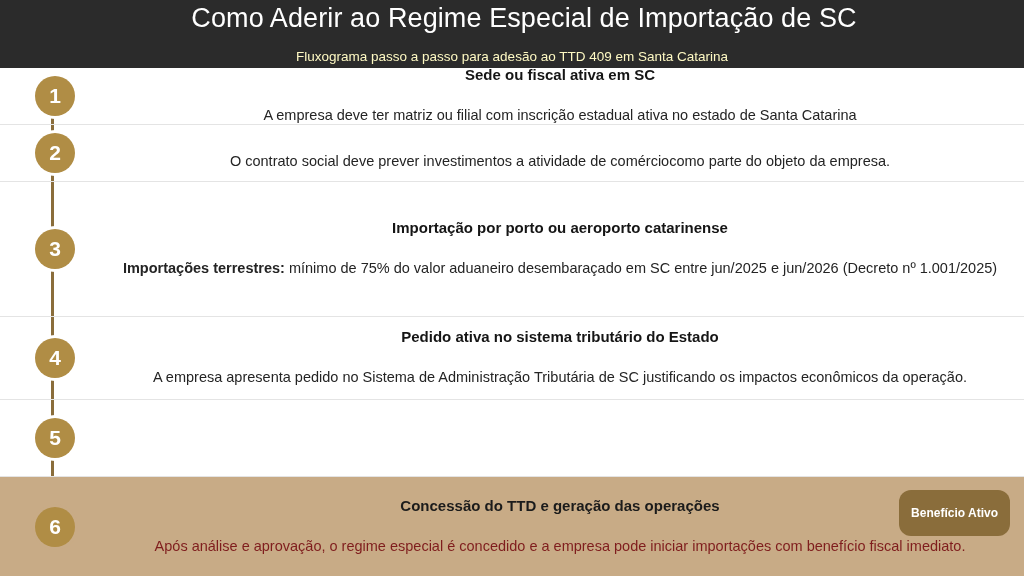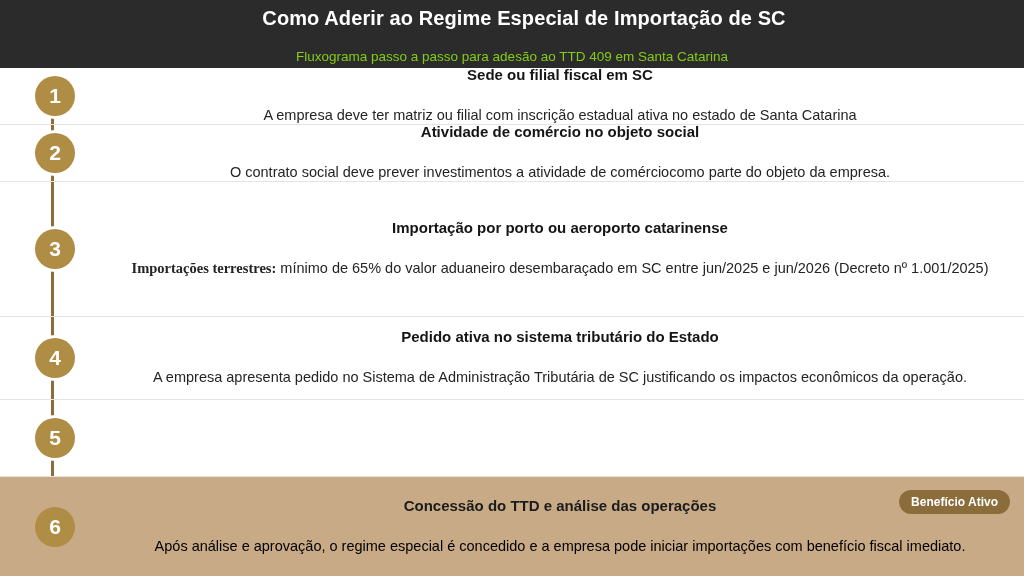--- a/index.html
+++ b/index.html
@@ -27,30 +27,30 @@
     background: #2b2b2b;
     color: #ffffff;
     display: flex;
     flex-direction: column;
     align-items: center;
     justify-content: center;
     box-sizing: border-box;
     padding-top: 4px;
   }
   .header-title {
-    font-size: 20px;
-    font-weight: bold;
+    font-size: 27px;
+    font-weight: normal;
     letter-spacing: .1px;
     line-height: 26px;
     margin-left: 24px;
   }
   .header-subtitle {
     font-size: 13.5px;
     font-weight: normal;
-    color: #84cc16;
+    color: #fef9c3;
     line-height: 20px;
     margin-top: 16px;
   }
 
   
   .flow {
     position: relative;
     height: 508px;
     box-sizing: border-box;
   }
@@ -111,50 +111,49 @@
     line-height: 22px;
   }
   .step-desc {
     font-size: 14.5px;
     color: #242424;
     line-height: 22px;
     margin-top: 18px;
   }
   .step-desc .lead {
     font-weight: bold;
-    font-family: Liberation Serif, serif;
   }
   .step-desc + .step-desc {
     margin-top: 14px;
   }
 
   
   .step-1 { height: 57px; }
   .step-2 { height: 57px; }
   .step-3 { height: 135px; }
   .step-4 { height: 83px; }
   .step-5 { height: 77px; }
   .step-6 {
     height: 99px;
     background: #c8ab86;
     border-bottom: none;
   }
   .step-6 .badge { box-shadow: 0 0 0 3px #c8ab86; }
   .step-6 .step-title { color: #1b1b1b; }
-  .step-6 .step-desc { color: #000000; text-align: center; }
+  .step-6 .step-desc { color: #7f1d1d; text-align: center; }
 
   .tag {
     position: absolute;
     right: 14px;
     top: 13px;
     background: #8a6d3b;
     color: #ffffff;
     font-size: 12px;
     font-weight: bold;
-    padding: 5px 12px;
+    padding: 16px 12px;
     border-radius: 12px;
     white-space: nowrap;
   }
 </style>
 </head>
 <body>
 
 <div class="page">
 
   <div class="header">
@@ -165,42 +164,41 @@
   <div class="flow">
     <div class="rail"></div>
 
     <div class="steps">
 
       <div class="step step-1">
         <div class="badge-col">
           <div class="badge">1</div>
         </div>
         <div class="content">
-          <div class="step-title">Sede ou filial fiscal em SC</div>
+          <div class="step-title">Sede ou fiscal ativa em SC</div>
           <div class="step-desc">A empresa deve ter matriz ou filial com inscrição estadual ativa no estado de Santa Catarina</div>
         </div>
       </div>
 
       <div class="step step-2">
         <div class="badge-col">
           <div class="badge">2</div>
         </div>
         <div class="content">
-          <div class="step-title">Atividade de comércio no objeto social</div>
           <div class="step-desc">O contrato social deve prever investimentos a atividade de comérciocomo parte do objeto da empresa.</div>
         </div>
       </div>
 
       <div class="step step-3">
         <div class="badge-col">
           <div class="badge">3</div>
         </div>
         <div class="content">
           <div class="step-title">Importação por porto ou aeroporto catarinense</div>
-          <div class="step-desc"><span class="lead">Importações terrestres:</span><span> mínimo de 65% do valor aduaneiro desembaraçado em SC entre jun/2025 e jun/2026 (Decreto nº 1.001/2025)</span></div>
+          <div class="step-desc"><span class="lead">Importações terrestres:</span><span> mínimo de 75% do valor aduaneiro desembaraçado em SC entre jun/2025 e jun/2026 (Decreto nº 1.001/2025)</span></div>
         </div>
       </div>
 
       <div class="step step-4">
         <div class="badge-col">
           <div class="badge">4</div>
         </div>
         <div class="content">
           <div class="step-title">Pedido ativa no sistema tributário do Estado</div>
           <div class="step-desc">A empresa apresenta pedido no Sistema de Administração Tributária de SC justificando os impactos econômicos da operação.</div>
@@ -211,21 +209,21 @@
         <div class="badge-col">
           <div class="badge">5</div>
         </div>
       </div>
 
       <div class="step step-6">
         <div class="badge-col">
           <div class="badge">6</div>
         </div>
         <div class="content">
-          <div class="step-title">Concessão do TTD e análise das operações</div>
+          <div class="step-title">Concessão do TTD e geração das operações</div>
           <div class="step-desc">Após análise e aprovação, o regime especial é concedido e a empresa pode iniciar importações com benefício fiscal imediato.</div>
         </div>
         <div class="tag">Benefício Ativo</div>
       </div>
 
     </div>
   </div>
 </div>
 
 </body></html>

